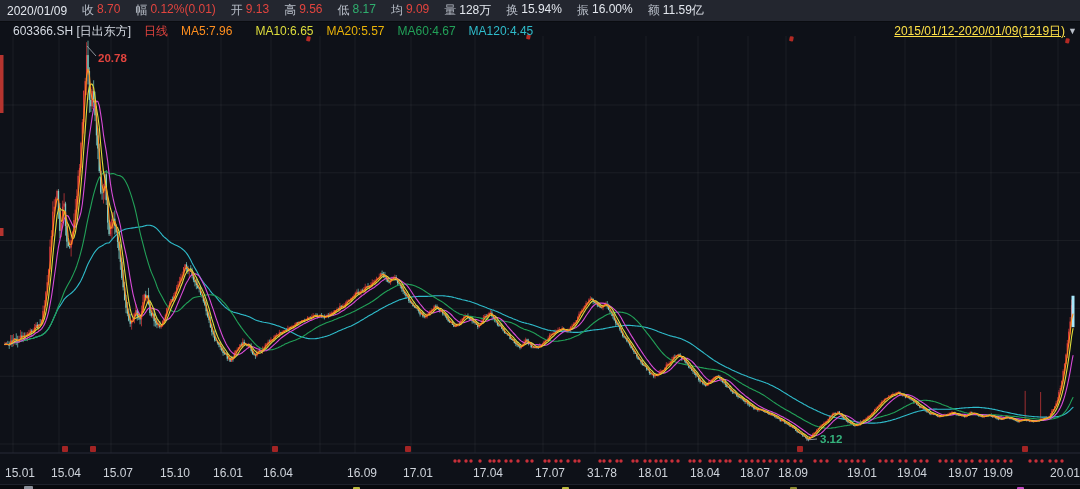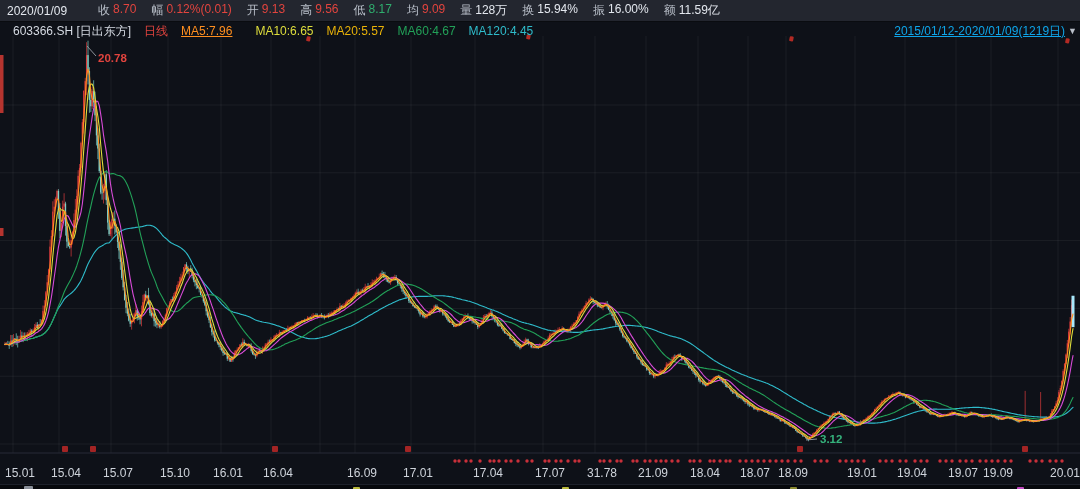--- a/index.html
+++ b/index.html
@@ -1,29 +1,29 @@
 <!DOCTYPE html>
 <html><head>
 <meta charset="utf-8">
 <style>
   html,body{margin:0;padding:0;background:#0e1118;}
   .screen{position:relative;width:1080px;height:489px;background:#0e1118;overflow:hidden;
           font-family:"Liberation Sans",sans-serif;-webkit-font-smoothing:antialiased;}
   .row1{position:absolute;top:0;left:0;right:0;height:21px;background:#23262f;border-bottom:1px solid #0a0c10;
-        display:flex;align-items:center;padding-left:7px;gap:31px;font-size:12px;white-space:nowrap;z-index:5;}
+        display:flex;align-items:center;padding-left:7px;gap:15px;font-size:12px;white-space:nowrap;z-index:5;}
   .date{color:#e3e7ee;}
   .fld{display:inline-flex;gap:3px;}
   .lab{color:#b9bfc9;}
   .val.red{color:#e2443e;} .val.green{color:#2fae6e;} .val.white{color:#e3e7ee;}
   .row2{position:absolute;top:23px;left:0;right:0;height:16px;display:flex;align-items:center;
         padding-left:13px;gap:13px;font-size:12px;white-space:nowrap;z-index:3;}
   .sym{color:#d5dae2;} .period{color:#e2443e;cursor:pointer;}
   .ma{font-size:12px;}
   .range{position:absolute;right:3px;top:0;height:16px;display:flex;align-items:center;gap:3px;cursor:pointer;}
-  .rtext{color:#0ea5e9;text-decoration:underline;font-size:12px;}
+  .rtext{color:#fde047;text-decoration:underline;font-size:12px;}
   .ricon{color:#b9bfc9;font-size:9px;line-height:1;}
   #csvg{position:absolute;top:21px;left:0;z-index:1;display:block;}
   .axis{position:absolute;top:466px;left:0;right:0;height:17px;z-index:2;padding-left:38px;}
   .axis span{position:absolute;top:0;font-size:12px;color:#cfd4db;white-space:nowrap;}
   .sliver{position:absolute;top:484px;left:0;right:0;height:5px;background:#07090d;border-top:1px solid #1d212b;z-index:6;}
   .corner-ic{position:absolute;left:24px;top:1px;width:9px;height:4px;background:#8a909a;border-radius:1px;}
   .sl-mark{position:absolute;top:2px;width:7px;height:3px;border-radius:1px;}
 </style>
 </head>
 <body>
@@ -73,21 +73,21 @@
           <span class="lab">额</span>
           <span class="val white">11.59亿</span>
         </span>
       </span>
   </div>
 
   <div class="row2">
     <span class="sym">603366.SH [日出东方]</span>
     <span class="period">日线</span>
     <span id="mas" style="display:inline-flex;gap:13px;">
-        <span class="ma" style="color: rgb(255, 143, 31); text-decoration: underline;">MA5:7.96</span>
+        <span class="ma" style="color: rgb(255, 143, 31);">MA5:7.96</span>
         <span class="ma" style="color: rgb(222, 222, 60); margin-left: 10px;">MA10:6.65</span>
         <span class="ma" style="color: #eab308; text-align: right;">MA20:5.57</span>
         <span class="ma" style="color: rgb(34, 161, 88);">MA60:4.67</span>
         <span class="ma" style="color: rgb(47, 188, 203);">MA120:4.45</span>
       </span>
     <div class="range">
       <span class="rtext">2015/01/12-2020/01/09(1219日)</span>
       <span class="ricon">▼</span>
     </div>
   </div>
@@ -1756,21 +1756,21 @@
       <span style="left: 103px;">15.07</span>
       <span style="left: 160px;">15.10</span>
       <span style="left: 213px;">16.01</span>
       <span style="left: 263px;">16.04</span>
       <span style="left: 312px; margin-top: 30px;">16.07</span>
       <span style="left: 347px;">16.09</span>
       <span style="left: 403px;">17.01</span>
       <span style="left: 467px; margin-left: 6px;">17.04</span>
       <span style="left: 535px;">17.07</span>
       <span style="left: 587px;">31.78</span>
-      <span style="left: 638px;">21.09</span>
+      <span style="left: 638px;">18.01</span>
       <span style="left: 690px;">18.04</span>
       <span style="left: 740px;">18.07</span>
       <span style="left: 778px;">18.09</span>
       <span style="left: 847px;">19.01</span>
       <span style="left: 897px;">19.04</span>
       <span style="left: 948px;">19.07</span>
       <span style="left: 983px;">19.09</span>
       <span style="left: 1050px;">20.01</span>
     </div>
 

